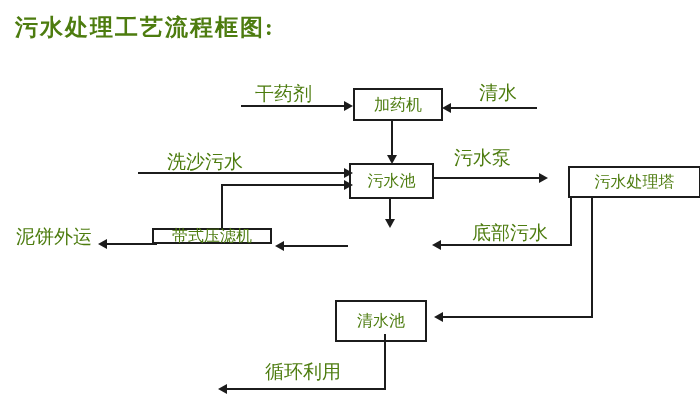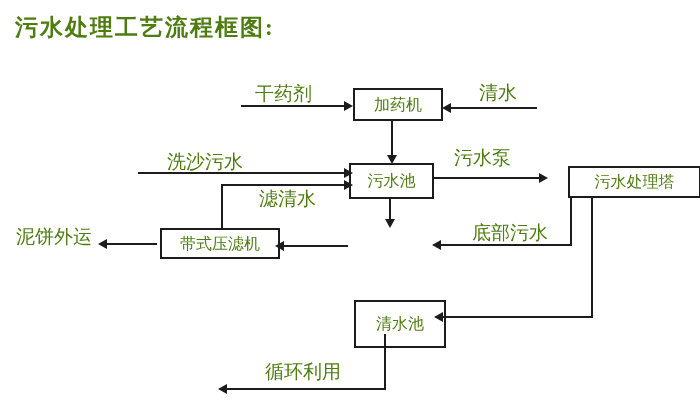--- a/index.html
+++ b/index.html
@@ -39,24 +39,24 @@
 
   <div class="node" style="left:353px;top:88px;width:90px;height:33px;">
     <span>加药机</span>
   </div>
   <div class="node" style="left:349px;top:163px;width:85px;height:36px;">
     <span>污水池</span>
   </div>
   <div class="node" style="left:568px;top:166px;width:133px;height:32px;">
     <span>污水处理塔</span>
   </div>
-  <div class="node" style="left:160px;top:228px;width:120px;height:31px;">
+  <div class="node" style="left:152px;top:228px;width:120px;height:16px;">
     <span>带式压滤机</span>
   </div>
-  <div class="node" style="left:354px;top:300px;width:92px;height:48px;">
+  <div class="node" style="left:335px;top:300px;width:92px;height:42px;">
     <span>清水池</span>
   </div>
 
   <div class="hl" style="left:241px;top:105px;width:103px;"></div>
   <div class="ar" style="left:344px;top:101px;"></div>
   <div class="flabel" style="left:253px;top:84px;">干药剂</div>
 
   <div class="hl" style="left:451px;top:107px;width:86px;"></div>
   <div class="al" style="left:442px;top:103px;"></div>
   <div class="flabel" style="left:477px;top:83px;">清水</div>
@@ -64,21 +64,20 @@
   <div class="vl" style="left:391px;top:121px;height:34px;"></div>
   <div class="ad" style="left:387px;top:155px;"></div>
 
   <div class="hl" style="left:138px;top:172px;width:206px;"></div>
   <div class="ar" style="left:344px;top:168px;"></div>
   <div class="flabel" style="left:165px;top:152px;">洗沙污水</div>
 
   <div class="vl" style="left:221px;top:186px;height:42px;"></div>
   <div class="hl" style="left:221px;top:184px;width:123px;"></div>
   <div class="ar" style="left:344px;top:180px;"></div>
-  <div class="flabel" style="left:257px;top:189px;">滤清水</div>
 
   <div class="hl" style="left:434px;top:177px;width:105px;"></div>
   <div class="ar" style="left:539px;top:173px;"></div>
   <div class="flabel" style="left:452px;top:148px;">污水泵</div>
 
   <div class="vl" style="left:389px;top:199px;height:20px;"></div>
   <div class="ad" style="left:385px;top:219px;"></div>
 
   <div class="vl" style="left:570px;top:198px;height:47px;"></div>
   <div class="hl" style="left:441px;top:244px;width:131px;"></div>

